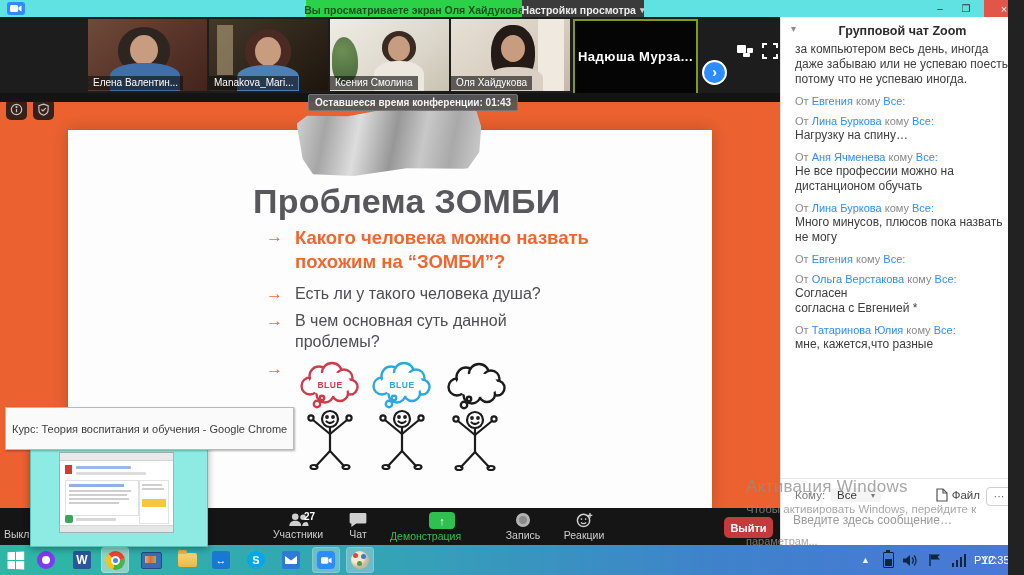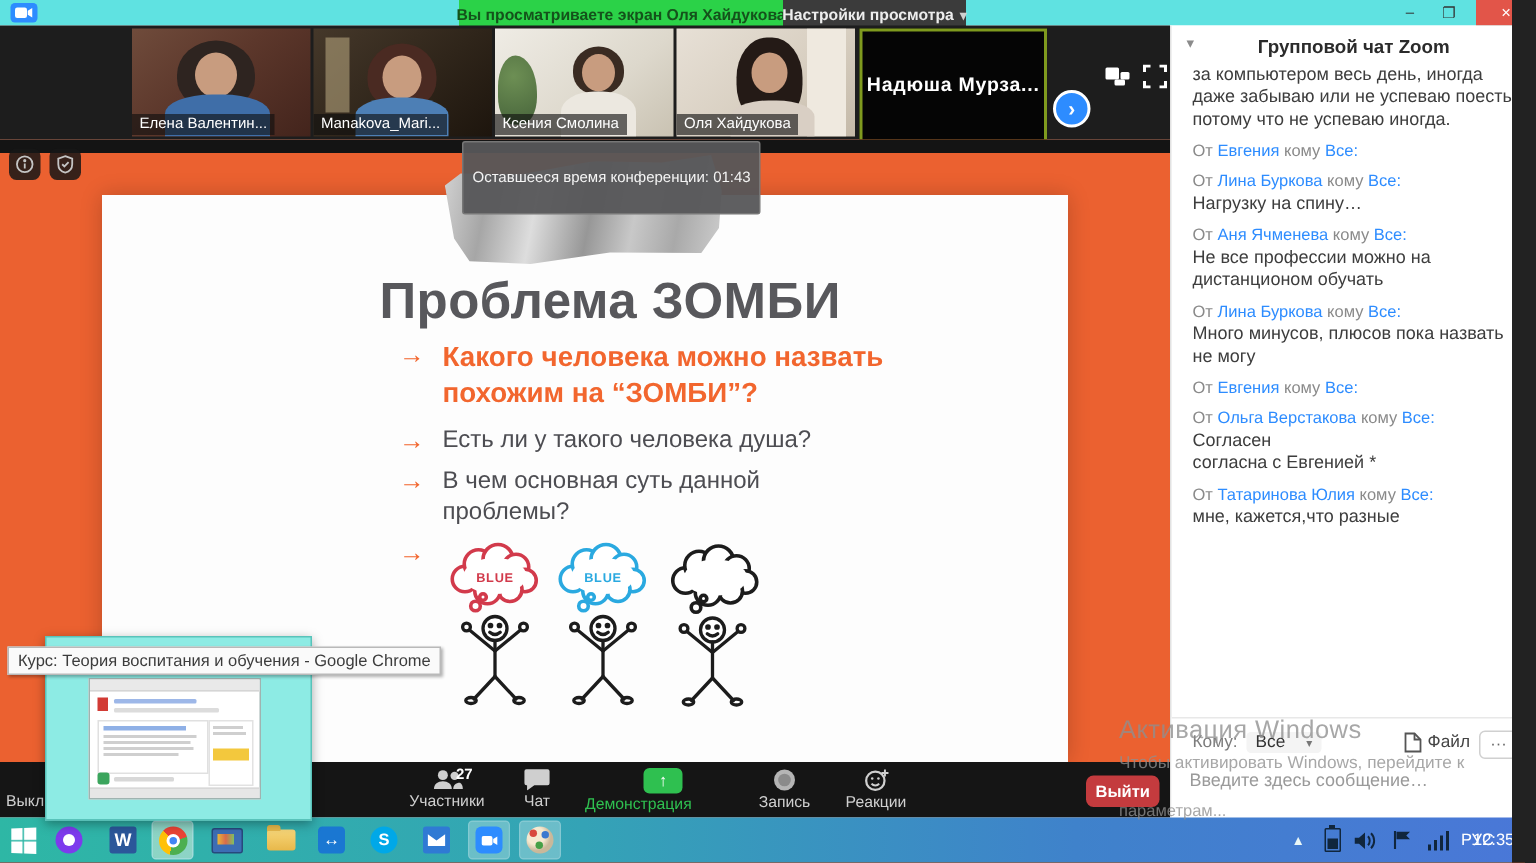--- a/index.html
+++ b/index.html
@@ -29,21 +29,21 @@
   .hair{border-radius:50% 50% 45% 45%;background:#2e2420;}
   .head{border-radius:50%;background:#c89c7f;}
   .body{border-radius:45% 45% 0 0;}
   .plant{position:absolute;left:2px;top:18px;width:26px;height:46px;border-radius:45% 55% 40% 40%;background:radial-gradient(circle at 40% 30%,#6d8f54,#46633a);}
   .gallery-btn{position:absolute;left:736px;top:26px;width:18px;height:16px;}
   .fullscreen-btn{position:absolute;left:762px;top:26px;width:17px;height:16px;}
   .next-btn{position:absolute;left:702px;top:43px;width:25px;height:25px;border-radius:50%;background:#2d8cff;border:2px solid #fff;color:#fff;display:flex;align-items:center;justify-content:center;font-size:14px;font-weight:bold;box-sizing:border-box;padding-bottom:2px;}
   
   .stage{position:absolute;left:0;top:93px;width:780px;height:415px;background:#eb6130;}
   .stage-topbar{position:absolute;left:0;top:0;width:780px;height:9px;background:#141414;}
-  .time-tooltip{position:absolute;left:308px;top:1px;height:15px;background:rgba(86,86,88,.95);border:1px solid #777;border-radius:2px;color:#f4f4f4;font-size:10px;display:flex;align-items:center;padding:16px 6px;white-space:nowrap;z-index:5;}
+  .time-tooltip{position:absolute;left:308px;top:1px;height:15px;background:rgba(86,86,88,.95);border:1px solid #777;border-radius:2px;color:#f4f4f4;font-size:10px;display:flex;align-items:center;padding:0 6px;white-space:nowrap;z-index:5;font-weight:bold;}
   .info-chip{position:absolute;top:6px;width:21px;height:21px;border-radius:5px;background:rgba(22,22,22,.85);display:flex;align-items:center;justify-content:center;z-index:4;}
   .chip-info{left:6px;} .chip-shield{left:33px;}
   .slide-card{position:absolute;left:68px;top:37px;width:644px;height:378px;background:#fdfdfd;box-shadow:0 0 14px rgba(0,0,0,.2);}
   .tape{position:absolute;left:230px;top:-22px;width:184px;height:66px;transform:rotate(-4deg);
     background:linear-gradient(105deg,#d2d2d2 0%,#a6a6a6 16%,#dddddd 33%,#979797 52%,#c8c8c8 67%,#a9a9a9 82%,#d0d0d0 100%);
     clip-path:polygon(0 14%,6% 3%,28% 8%,54% 0,79% 6%,97% 2%,100% 38%,98% 76%,91% 100%,58% 93%,29% 99%,7% 92%,2% 68%);
     box-shadow:0 3px 6px rgba(0,0,0,.28);}
   .slide-title{position:absolute;left:185px;top:52px;font-size:34px;font-weight:bold;color:#58585c;letter-spacing:.3px;}
   .bullet{position:absolute;left:198px;display:flex;gap:12px;}
   .bullet .arr{color:#f2662e;font-size:17px;font-weight:bold;line-height:22px;}
@@ -82,21 +82,21 @@
   .cf-file{position:absolute;right:44px;top:9px;display:flex;align-items:center;gap:4px;font-size:11.5px;color:#444;}
   .cf-more{position:absolute;right:12px;top:8px;width:24px;height:17px;border:1px solid #d0d0d0;border-radius:4px;display:flex;align-items:center;justify-content:center;color:#666;font-size:11px;line-height:5px;}
   .cf-input{position:absolute;left:10px;top:33px;width:200px;border:none;outline:none;font-size:12px;color:#555;font-family:"Liberation Sans",sans-serif;background:transparent;}
   .cf-input::placeholder{color:#9a9a9a;}
   
   .watermark{position:absolute;left:746px;top:477px;z-index:60;pointer-events:none;color:#8f8f8f;opacity:.78;white-space:nowrap;}
   .wm1{font-size:17px;letter-spacing:.3px;}
   .wm2{font-size:11.5px;margin-top:6px;}
   .wm3{font-size:11px;margin-top:20px;}
   
-  .prev-tip{position:absolute;left:5px;top:431px;height:17px;background:#fafafa;border:1px solid #b9b9b9;box-shadow:1px 1px 2px rgba(0,0,0,.3);display:flex;align-items:center;padding:0 6px;font-size:11px;color:#3c3c3c;z-index:45;white-space:nowrap;}
+  .prev-tip{position:absolute;left:5px;top:407px;height:17px;background:#fafafa;border:1px solid #b9b9b9;box-shadow:1px 1px 2px rgba(0,0,0,.3);display:flex;align-items:center;padding:12px 6px;font-size:11px;color:#3c3c3c;z-index:45;white-space:nowrap;}
   .prev-panel{position:absolute;left:30px;top:424px;width:176px;height:121px;background:#8debe4;border:1px solid #59c3ba;box-shadow:0 2px 7px rgba(0,0,0,.35);z-index:44;}
   .prev-title{display:flex;align-items:center;gap:6px;padding:7px 8px 4px 10px;font-size:11px;font-weight:bold;color:#333;white-space:nowrap;overflow:hidden;}
   .mini-chrome{width:13px;height:13px;border-radius:50%;background:conic-gradient(from -45deg,#ea4335 0 120deg,#4caf50 120deg 240deg,#ffc107 240deg 360deg);position:relative;flex:0 0 13px;}
   .mini-chrome::after{content:"";position:absolute;left:3.5px;top:3.5px;width:6px;height:6px;border-radius:50%;background:#4285f4;border:1px solid #fff;box-sizing:border-box;}
   .mini-page{position:absolute;left:28px;top:27px;width:113px;height:79px;background:#fff;border:1px solid #9fb3b0;}
   .mp-top{height:7px;background:#e9e9e9;border-bottom:1px solid #d5d5d5;}
   .mp-red{position:absolute;left:5px;top:12px;width:7px;height:9px;background:#d23b35;}
   .mp-line{position:absolute;height:3px;border-radius:1px;}
   .mp-l1{left:16px;top:13px;width:55px;background:#9db7e8;}
   .mp-l2{left:16px;top:19px;width:70px;background:#dcdcdc;}

